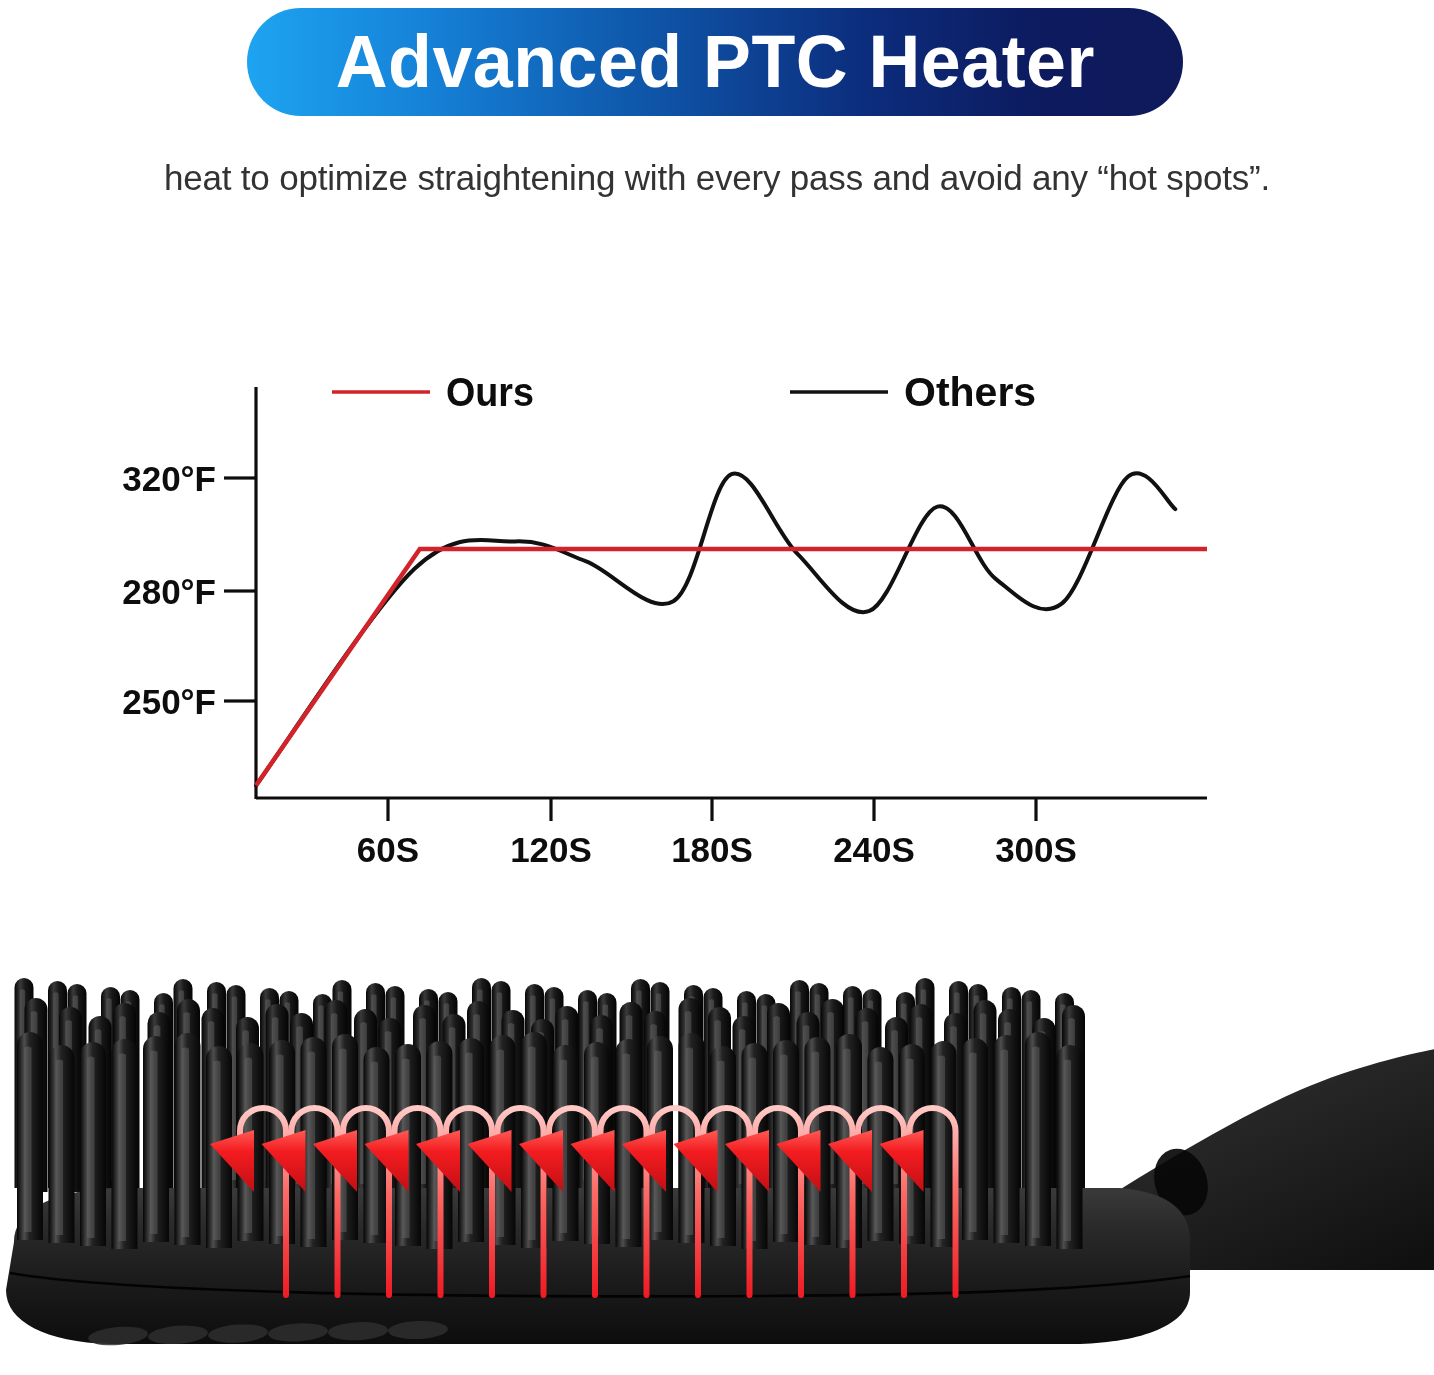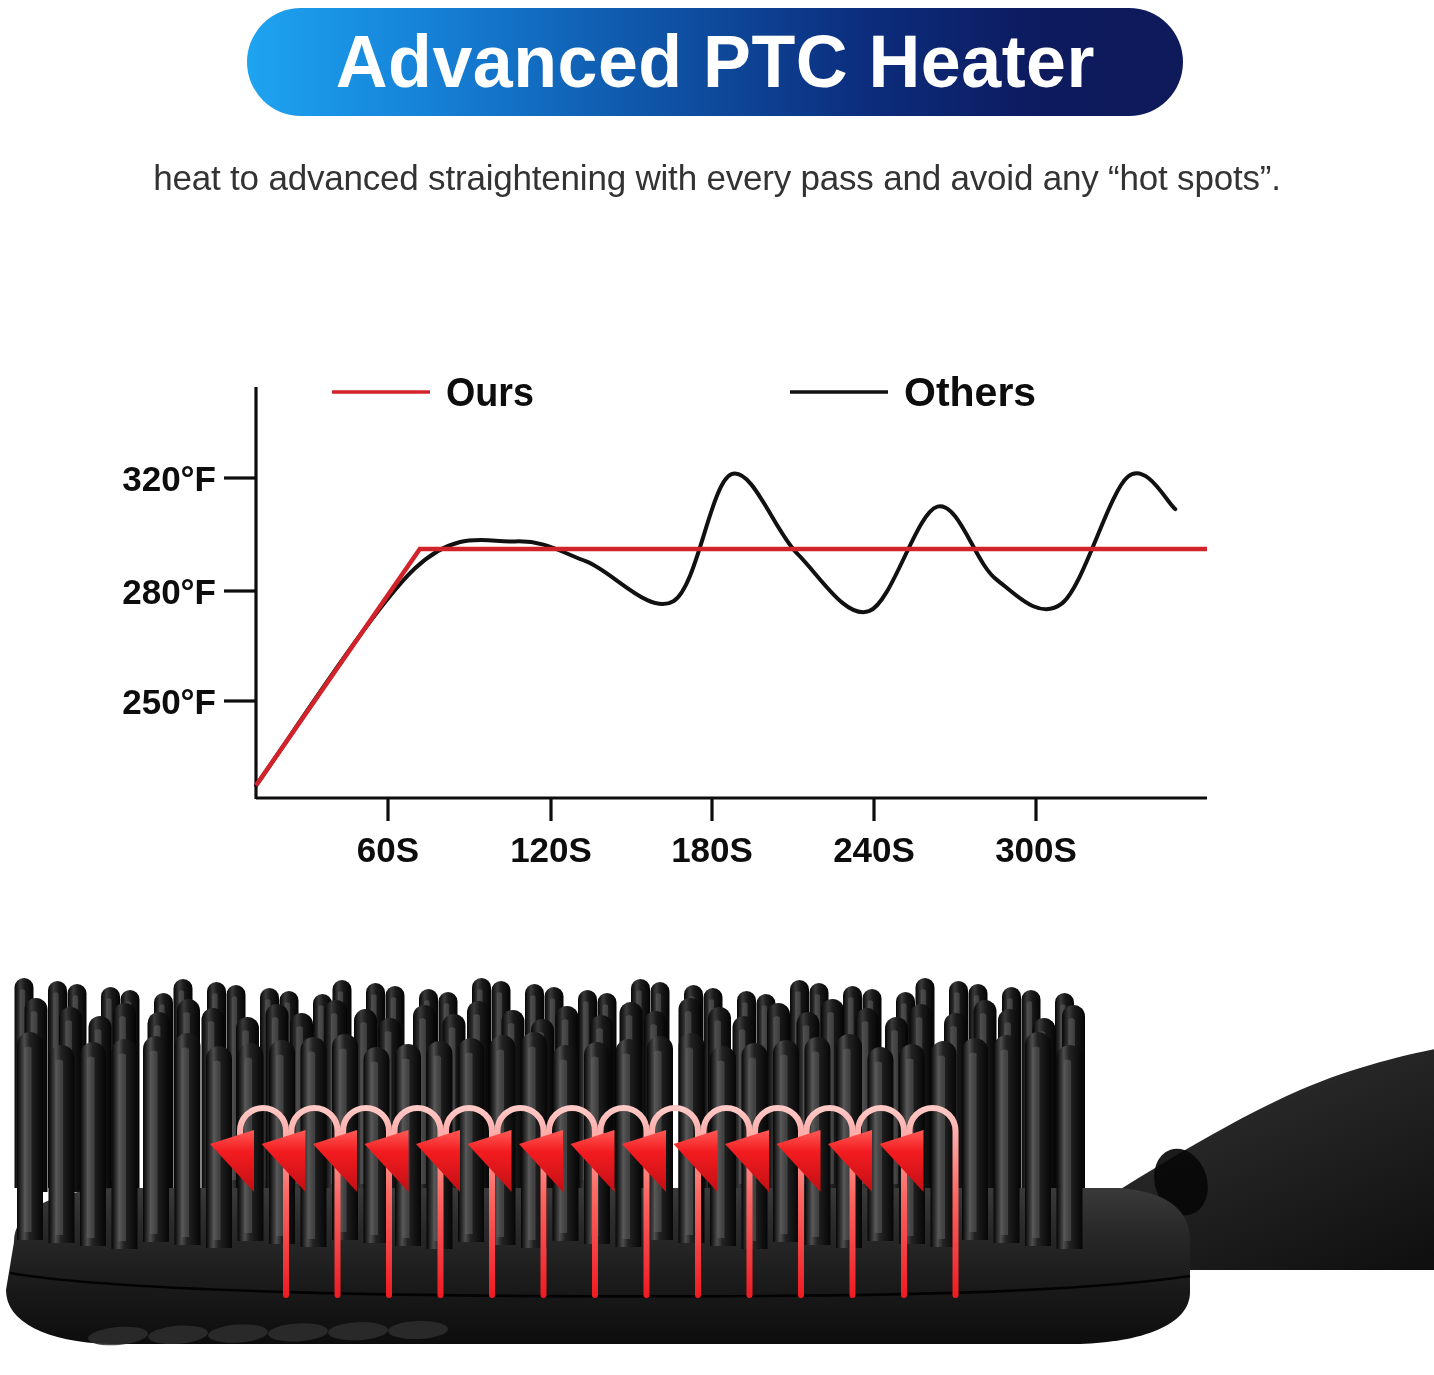--- a/index.html
+++ b/index.html
@@ -89,21 +89,21 @@
 </head>
 <body>
 
 <div id="banner-wrap">
   <div id="title-pill">
     <span id="title-text">Advanced PTC Heater</span>
   </div>
 </div>
 
 <div id="subtitle">
-  <span class="ln">heat to advanced straightening with every pass and avoid any “hot spots”.</span>
+  <span class="ln">heat to optimize straightening with every pass and avoid any “hot spots”.</span>
 </div>
 
 <div id="chart-area">
   <svg id="chart-svg" width="1434" height="560" viewBox="0 0 1434 560">
 
     <g>
       <line x1="332" y1="62" x2="430" y2="62" stroke="#d2232a" stroke-width="3.5"></line>
       <text id="legend-ours" x="446" y="76" font-family="'Liberation Sans Narrow','Liberation Sans',sans-serif" font-size="41" font-weight="bold" fill="#0d0d0d" transform="translate(0,0) scale(0.92,1)" style="transform-origin:446px 76px">Ours</text>
 
       <line x1="790" y1="62" x2="888" y2="62" stroke="#111111" stroke-width="3.5"></line>

